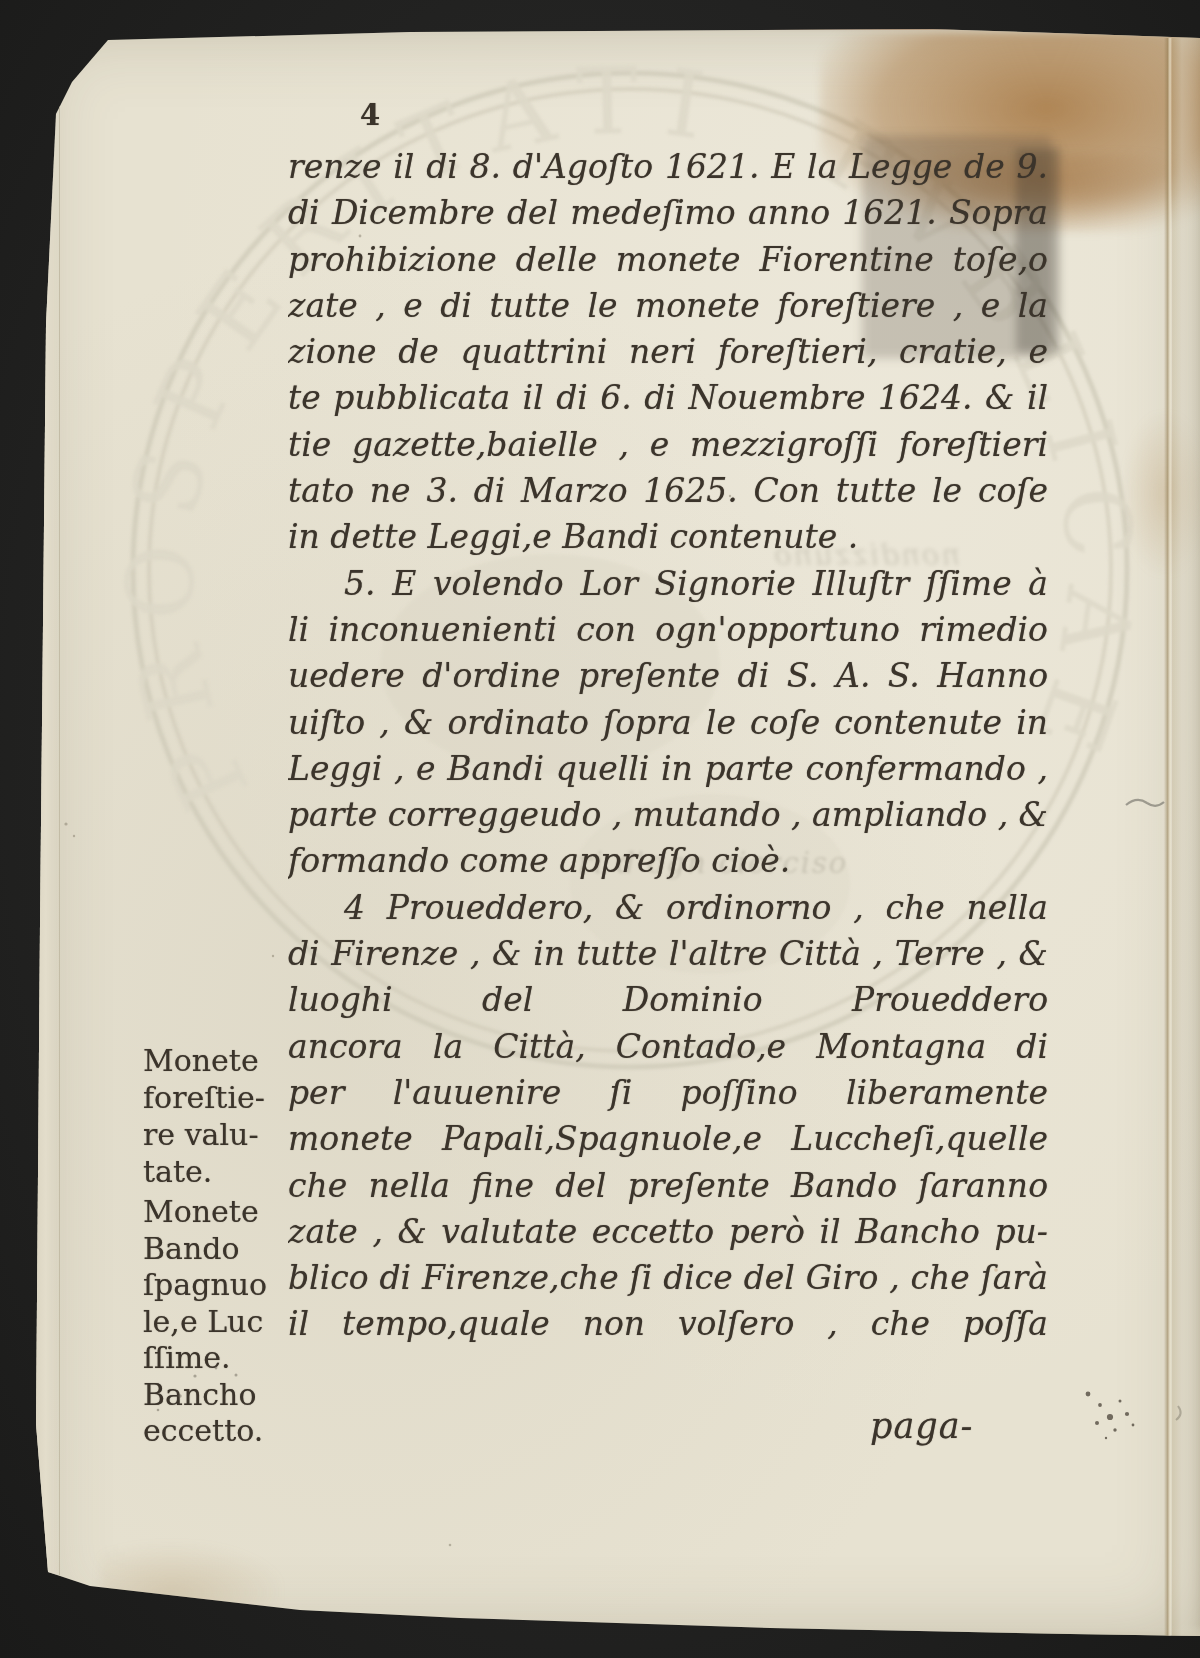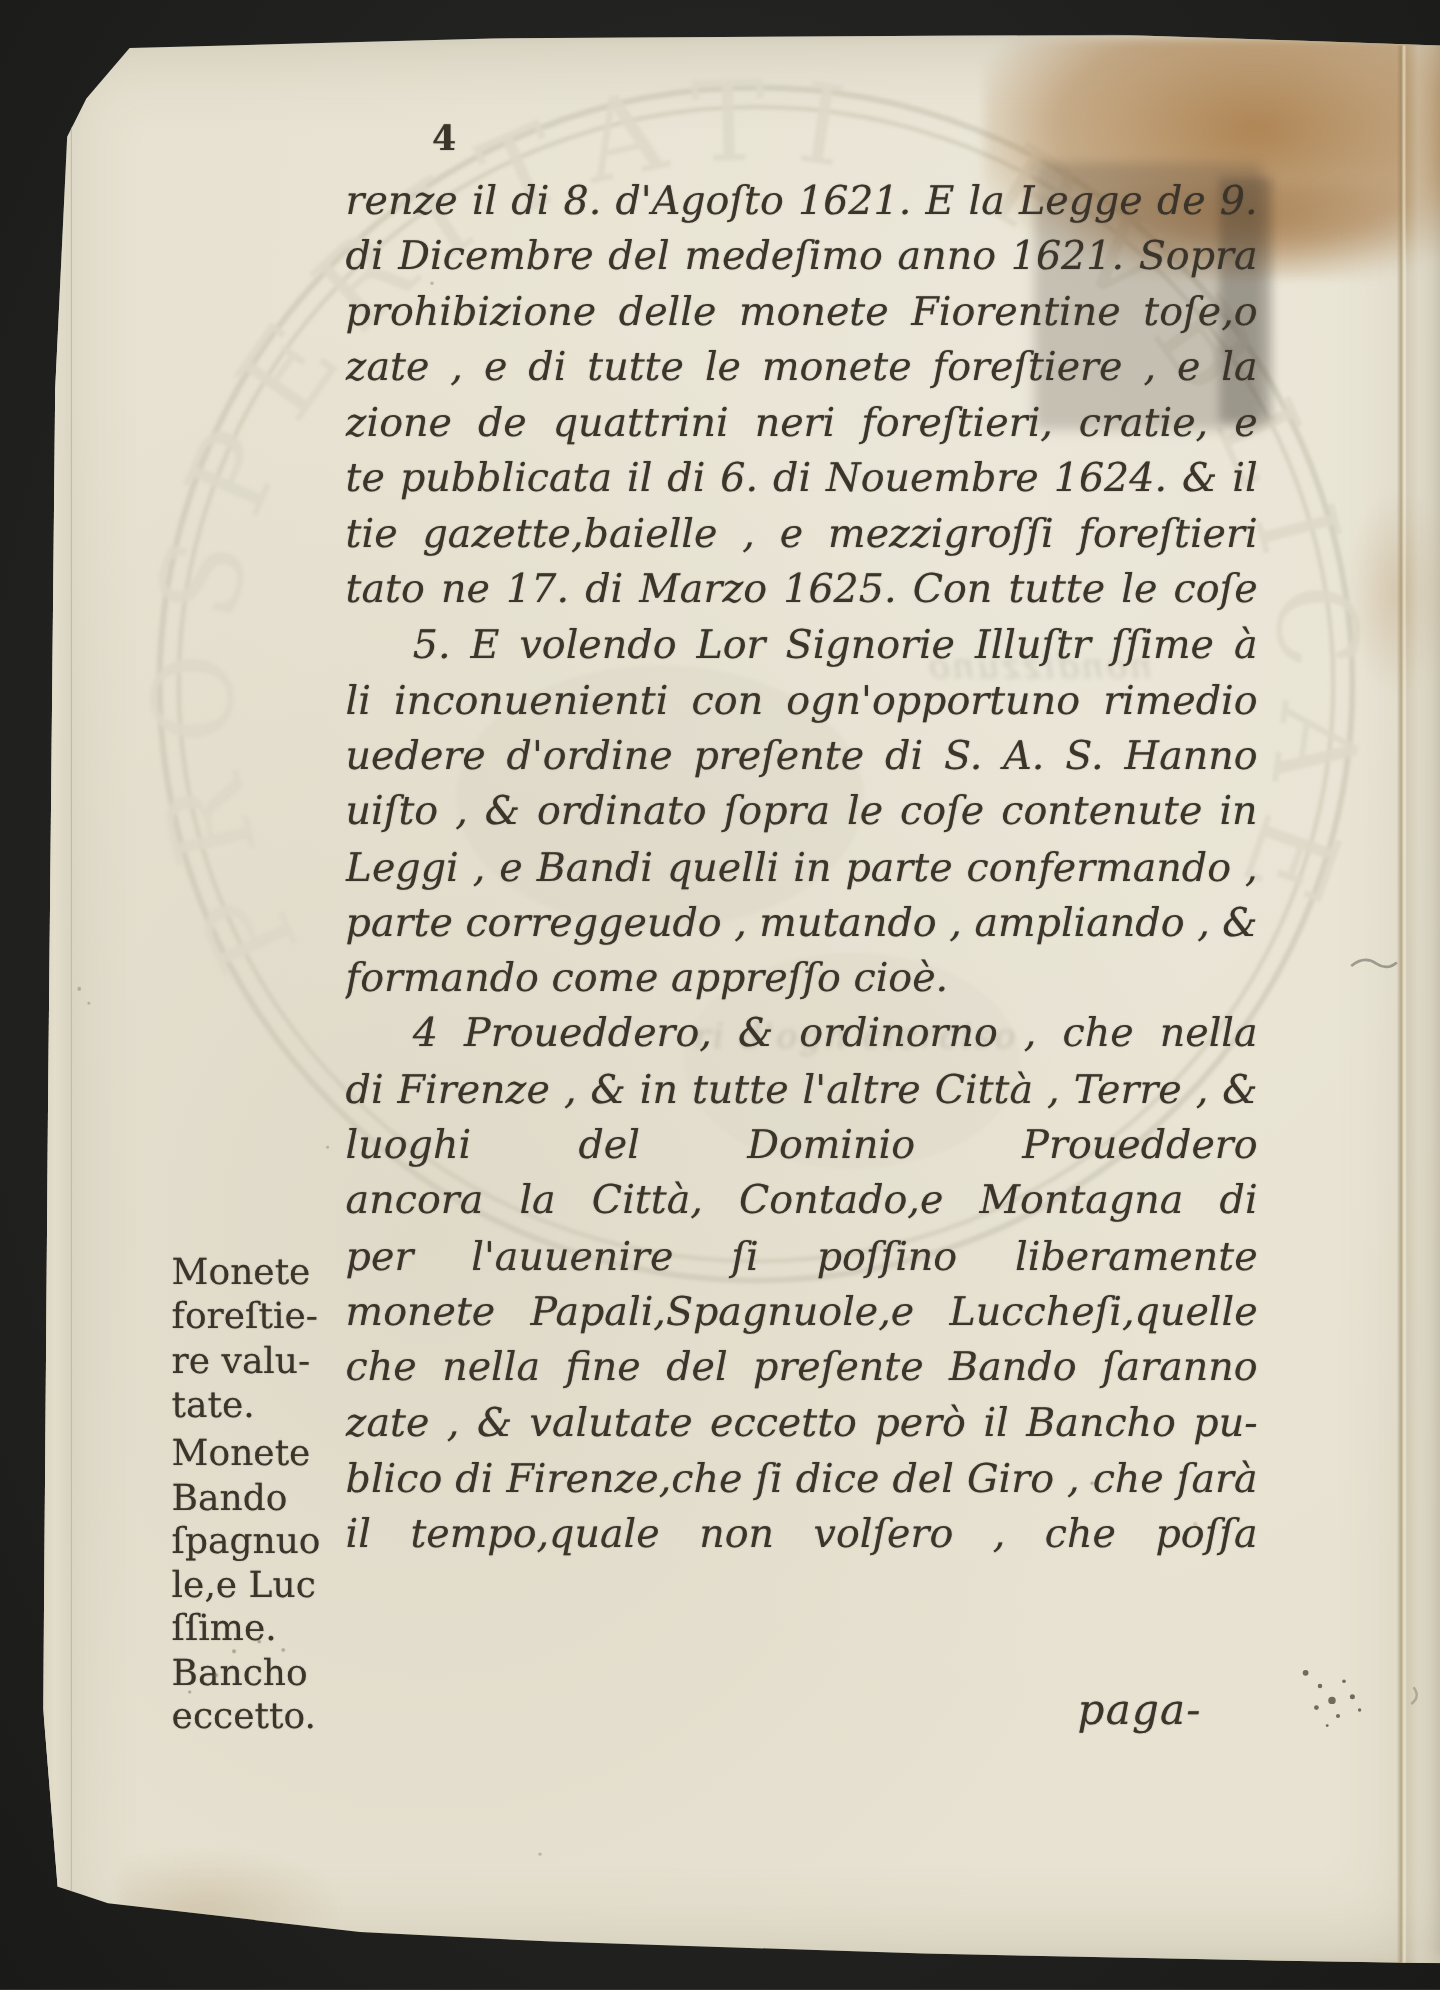--- a/index.html
+++ b/index.html
@@ -71,21 +71,21 @@
     font-style:italic;font-size:33px;line-height:46.3px;
     text-shadow:0 0 1px rgba(50,42,34,.55);}
   .line{text-align:justify;text-align-last:justify;height:46.3px;overflow:hidden;}
   .line.short{text-align-last:left;}
   .line.indent{padding-left:56px;}
   .margin-note{left:113px;width:150px;color:#3b342b;font-size:30px;line-height:37px;
     text-shadow:0 0 1px rgba(50,42,34,.5);}
   #margin-note-1{top:1018px;}
   #margin-note-2{top:1170px;line-height:36.5px;}
   #catchword{left:840px;top:1382px;font-style:italic;font-size:35px;color:#3b342b;
-    text-shadow:0 0 1px rgba(50,42,34,.6);letter-spacing:1px;margin-left:28px;}
+    text-shadow:0 0 1px rgba(50,42,34,.6);letter-spacing:1px;}
   
   #marks-svg{left:0;top:0;width:1170px;height:1616px;}
 </style>
 </head>
 <body>
 
 <div id="stage">
   <div id="paper">
 
     <svg id="stamp-svg" class="abs" viewBox="0 0 1170 1616" xmlns="http://www.w3.org/2000/svg">
@@ -126,21 +126,22 @@
     <div id="page-number" class="abs">4</div>
 
     <div id="body-text" class="abs">
       <div class="line">renze il di 8. d'Agoſto 1621.  E la Legge de 9.</div>
       <div class="line">di Dicembre del medeſimo anno 1621.  Sopra la</div>
       <div class="line">prohibizione delle monete Fiorentine toſe,o ſtron</div>
       <div class="line">zate , e di tutte le monete foreſtiere , e la prohibi-</div>
       <div class="line">zione de quattrini neri foreſtieri, cratie, e gazet-</div>
       <div class="line">te pubblicata il di 6. di Nouembre 1624. &amp; il</div>
       <div class="line">tie gazette,baielle , e mezzigroſſi foreſtieri Decre-</div>
-      <div class="line">tato ne 17. di Marzo 1625.  Con tutte le coſe</div>
+      <div class="line">tato ne 3. di Marzo 1625.  Con tutte le coſe</div>
+      <div class="line short">in dette Leggi,e Bandi contenute .</div>
       <div class="line indent">5.  E volendo Lor Signorie Illuſtr ſſime à ta-</div>
       <div class="line">li inconuenienti con ogn'opportuno rimedio pro-</div>
       <div class="line">uedere d'ordine preſente di S. A. S.  Hanno pro-</div>
       <div class="line">uiſto , &amp; ordinato ſopra le coſe contenute in dette</div>
       <div class="line">Leggi , e Bandi quelli in parte confermando , in</div>
       <div class="line">parte correggeudo , mutando , ampliando , &amp; re-</div>
       <div class="line short">formando come appreſſo cioè.</div>
       <div class="line indent">4   Proueddero, &amp; ordinorno , che nella Città</div>
       <div class="line">di Firenze , &amp; in tutte l'altre Città , Terre , &amp;</div>
       <div class="line">luoghi del Dominio Proueddero comprendendo</div>

